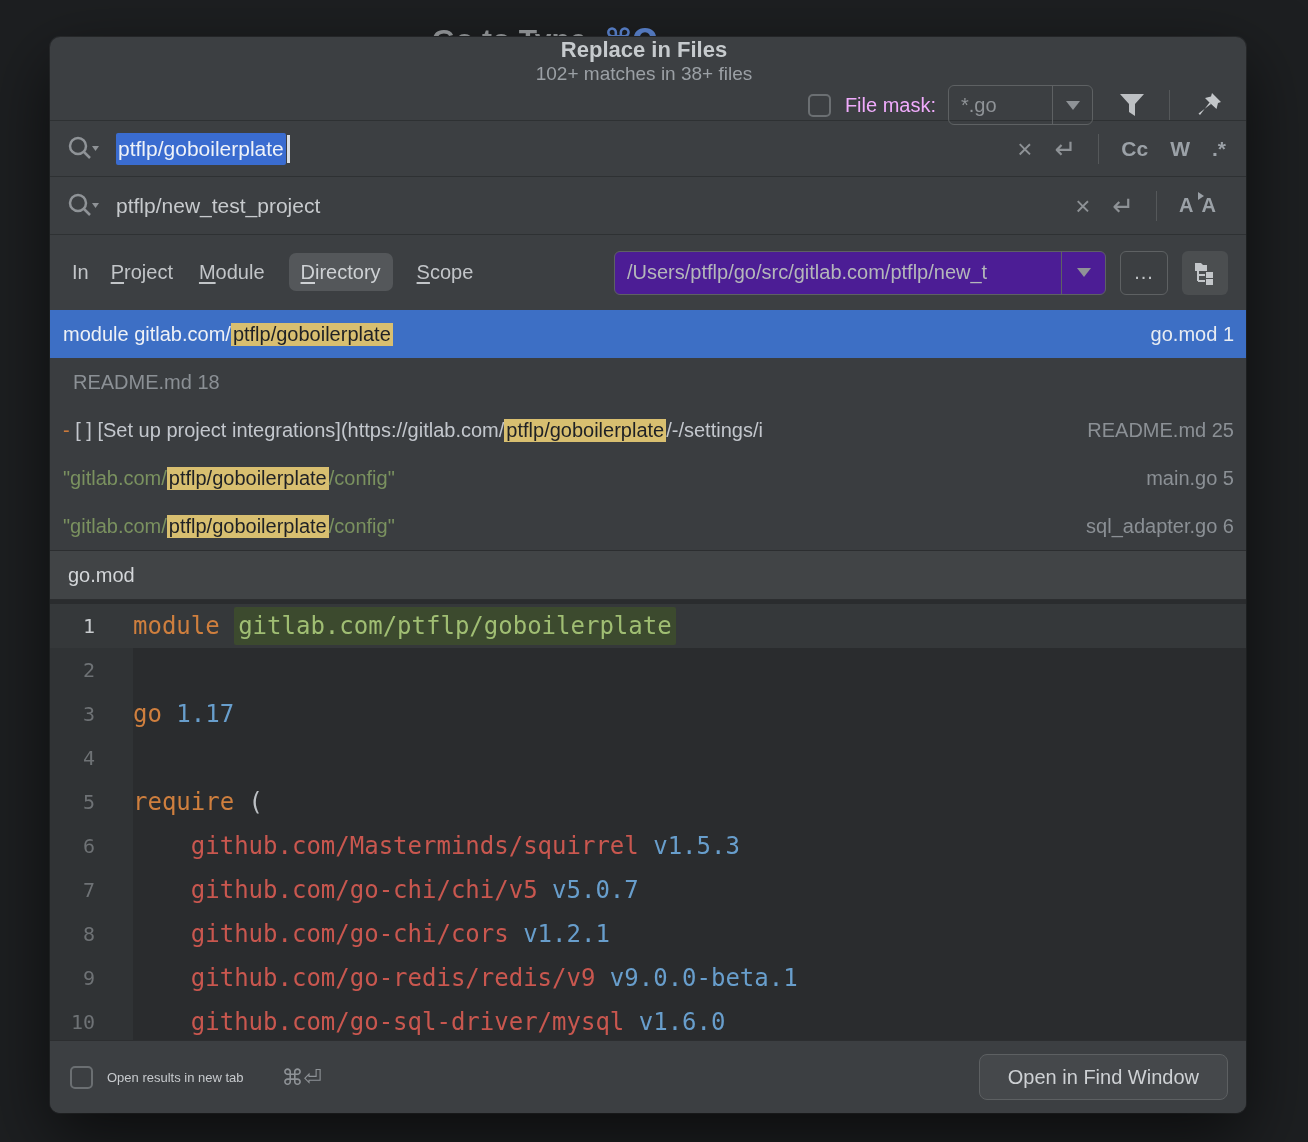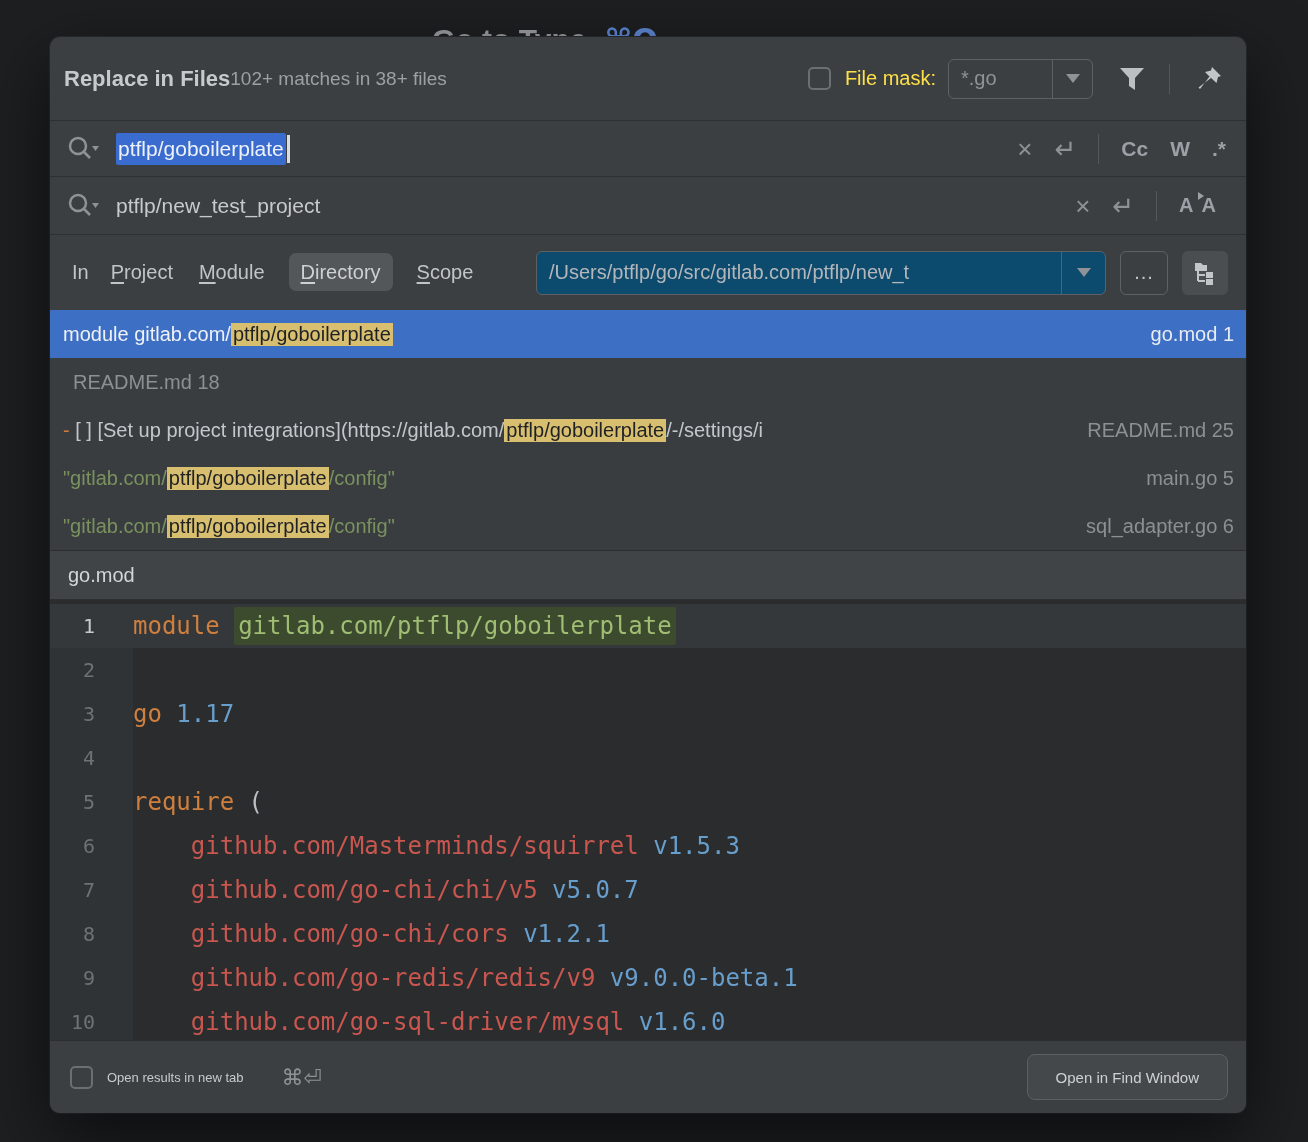--- a/index.html
+++ b/index.html
@@ -17,26 +17,26 @@
   .backdrop-menu .shortcut{ color:#5d87d5; font-family:"DejaVu Sans", sans-serif; margin-left:18px; }
 
   
   .dialog{
     position:absolute; left:50px; top:37px; width:1196px; height:1076px;
     background:#3c3f42; border-radius:10px; overflow:hidden;
     box-shadow:0 24px 70px rgba(0,0,0,.6), 0 0 0 1px #2a2c2e;
   }
 
   
-  .hdr{ height:84px; display:flex; align-items:center; padding:0 22px 0 14px; border-bottom:1px solid #2e3133; }
+  .hdr{ height:84px; display:flex; align-items:center; padding:0 22px 0 14px; border-bottom:1px solid #2e3133;flex-direction:column; }
   .hdr-title{ font-size:22px; font-weight:bold; color:#c6cacd; }
   .hdr-summary{ font-size:19px; color:#9ba0a5; margin-left:0; }
   .hdr-right{ margin-left:auto; display:flex; align-items:center; }
   .checkbox{ width:23px; height:23px; border:2px solid #6b6f72; border-radius:5px; background:transparent; }
-  .fm-label{ font-size:20px; color:#fde047; margin:0 12px 0 14px; }
+  .fm-label{ font-size:20px; color:#f0abfc; margin:0 12px 0 14px; }
   .fm-combo{ width:145px; height:40px; border:1px solid #5e6163; border-radius:6px; display:flex; align-items:center; }
   .fm-value{ flex:1; font-size:20px; color:#8f9397; padding-left:12px; }
   .fm-arrow{ width:40px; height:100%; border-left:1px solid #5e6163; display:flex; align-items:center; justify-content:center; }
   .tri-down{ width:0; height:0; border-left:7px solid transparent; border-right:7px solid transparent; border-top:9px solid #8f9397; }
   .hdr-icon{ margin-left:24px; display:flex; align-items:center; }
   .vdiv{ width:1px; height:30px; background:#55585a; margin-left:22px; }
 
   
   .field-row{ height:56px; display:flex; align-items:center; padding:0 20px 0 16px; border-bottom:1px solid #2e3133; position:relative; }
   .field-row.replace{ height:58px; }
@@ -51,21 +51,21 @@
   .preserve-case{ font-size:20px; font-weight:bold; color:#9ba1a7; position:relative; padding-right:2px;}
   .preserve-case::after{ content:""; position:absolute; top:-2px; left:19px; border-left:6px solid #9ba1a7; border-top:4px solid transparent; border-bottom:4px solid transparent; }
   .preserve-case span{ letter-spacing:8px; }
 
   
   .scope-bar{ height:75px; display:flex; align-items:center; padding:0 18px 0 22px; }
   .scope-in{ font-size:20px; color:#c2c5c8; margin-right:20px; }
   .scope-opt{ font-size:20px; color:#c2c5c8; margin-right:22px; padding:8px 2px; white-space:nowrap; }
   .scope-opt u{ text-underline-offset:3px; }
   .scope-opt.selected{ background:#54575a; border-radius:7px; padding:8px 12px; color:#ced1d4; }
-  .path-combo{ margin-left:auto; width:570px; height:44px; border:1px solid #5e6163; border-radius:6px; display:flex; align-items:center; overflow:hidden; background:#0c4a6e; }
+  .path-combo{ margin-left:auto; width:492px; height:44px; border:1px solid #5e6163; border-radius:6px; display:flex; align-items:center; overflow:hidden; background:#4c1d95; }
   .path-text{ flex:1; font-size:20px; color:#b4b7ba; padding-left:12px; white-space:nowrap; overflow:hidden; }
   .path-arrow{ width:44px; height:100%; border-left:1px solid #5e6163; display:flex; align-items:center; justify-content:center; flex:none; }
   .browse-btn{ width:48px; height:44px; border:1px solid #5e6163; border-radius:6px; margin-left:14px; display:flex; align-items:center; justify-content:center; font-size:20px; color:#c3c6c9; letter-spacing:1px; }
   .tree-btn{ width:46px; height:44px; border-radius:6px; margin-left:14px; background:#4b4e50; display:flex; align-items:center; justify-content:center; }
 
   
   .results{ }
   .result-row{ height:48px; display:flex; align-items:center; padding:0 12px 0 13px; font-size:20px; background:#3a3d40; }
   .result-row.selected{ background:#3d6fc5; }
   .result-text{ flex:1; white-space:pre; overflow:hidden; }
@@ -92,21 +92,21 @@
   .c-kw{ color:#cf7f3e;margin-top:48px; }
   .c-num{ color:#689ecc; }
   .c-mod{ color:#c9574f; }
   .c-plain{ color:#bcc0c4; }
   .c-strhl{ color:#a0be73; background:#3c4a2e; padding:5px 4px; border-radius:2px; }
 
   
   .footer{ height:73px; border-top:1px solid #2c2e30; background:#3c3f42; display:flex; align-items:center; padding:0 18px 0 20px; position:absolute; left:0; right:0; bottom:0; }
   .footer-label{ font-size:13px; color:#c7cacd; margin-left:14px; }
   .footer-shortcut{ font-size:22px; color:#8e9296; font-family:"DejaVu Sans", sans-serif; margin-left:38px; }
-  .btn{ height:46px; border-radius:8px; border:1px solid #5d6062; background:#45484b; color:#ced1d4; font-size:15px; display:flex; align-items:center; justify-content:center; padding:0 28px; white-space:nowrap; }
+  .btn{ height:46px; border-radius:8px; border:1px solid #5d6062; background:#45484b; color:#ced1d4; font-size:20px; display:flex; align-items:center; justify-content:center; padding:0 28px; white-space:nowrap; }
   .btn.primary{ background:#3f6598; border-color:#5b82ae; color:#e8eef6; }
   .btn-find{ margin-left:auto; }
   .btn-replace-all{ margin-left:30px; }
   .btn-replace{ margin-left:52px; margin-right:2px; }
 
   svg{ display:block; }
 </style>
 </head>
 <body>
 

